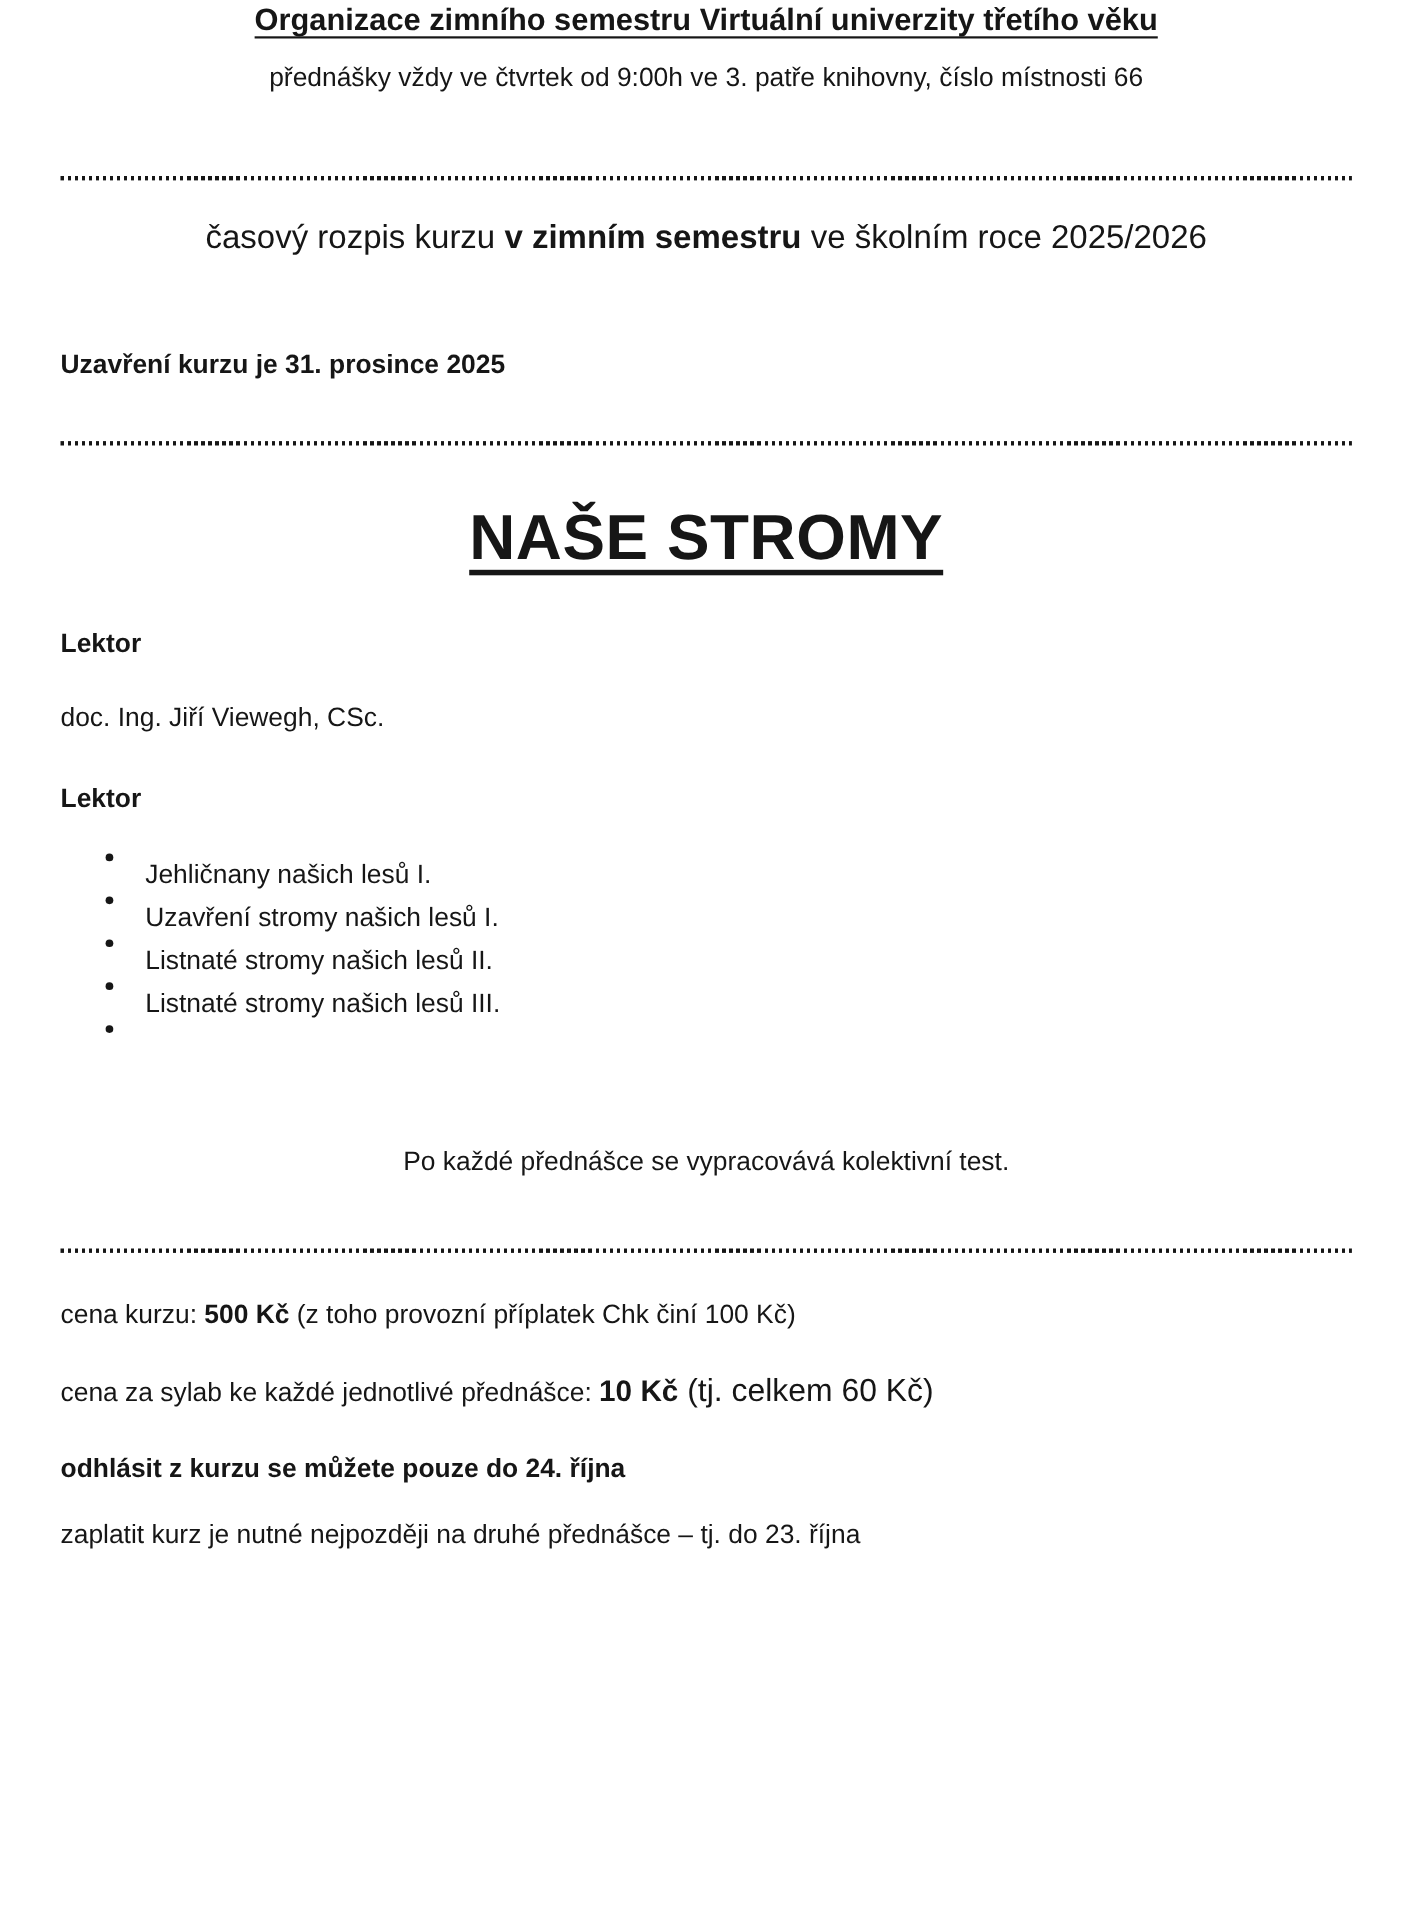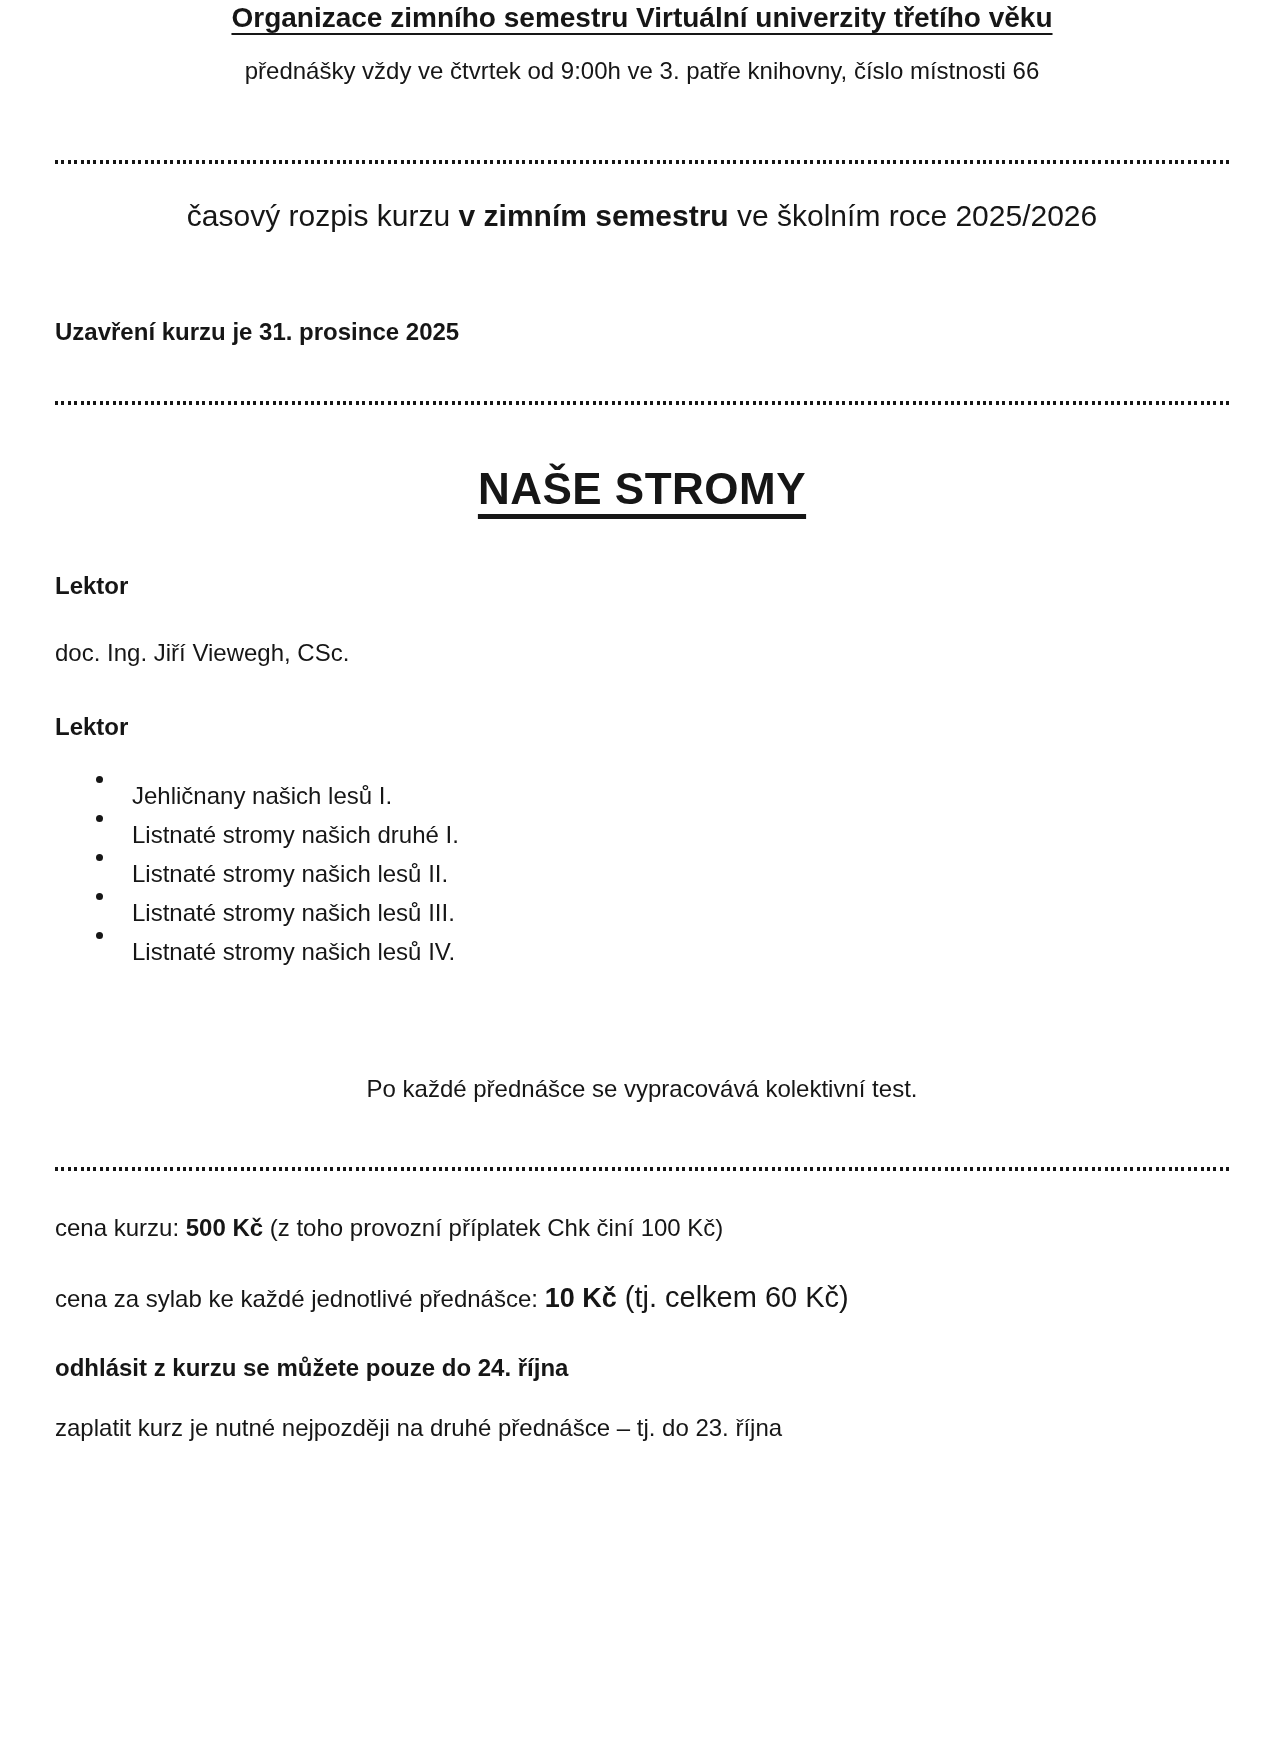--- a/index.html
+++ b/index.html
@@ -48,21 +48,21 @@
     grid-template-columns: 400px 400px auto;
     row-gap: 30px;
     font-size: 24px; line-height: 32px; font-weight: 700;
   }
   .closing-note {
     margin-top: 84px;
     font-size: 24px; line-height: 32px; font-weight: 700;
   }
   .course-heading {
     margin-top: 48px;
-    font-size: 44px; line-height: 72px; font-weight: 700;
+    font-size: 58px; line-height: 72px; font-weight: 700;
     text-align: center;
     letter-spacing: 0.5px;
   }
   .course-heading span {
     text-decoration: underline;
     text-decoration-thickness: 5px;
     text-underline-offset: 10px;
   }
   .label-line {
     font-size: 24px; line-height: 32px; font-weight: 700;
@@ -143,33 +143,32 @@
 
   <p class="label-line outline-label">Lektor</p>
 
   <ul class="outline-list">
     <li>
         <span class="bullet-icon"></span>
         <span>Jehličnany našich lesů I.</span>
       </li>
     <li>
         <span class="bullet-icon"></span>
-        <span>Listnaté stromy našich druhé I.</span>
+        <span>Uzavření stromy našich lesů I.</span>
       </li>
     <li>
         <span class="bullet-icon"></span>
         <span>Listnaté stromy našich lesů II.</span>
       </li>
     <li>
         <span class="bullet-icon"></span>
         <span>Listnaté stromy našich lesů III.</span>
       </li>
     <li>
         <span class="bullet-icon"></span>
-        <span>Listnaté stromy našich lesů IV.</span>
       </li>
   </ul>
 
   <p class="test-note">Po každé přednášce se vypracovává kolektivní test.</p>
 
   <div class="divider d3"></div>
 
   <p class="price-line"><span>cena kurzu: </span><span class="bold">500 Kč</span><span> (z toho provozní příplatek Chk činí 100 Kč)</span></p>
 
   <p class="syllabus-line"><span>cena za sylab ke každé jednotlivé přednášce: </span><span class="bold-larger">10 Kč</span><span class="larger"> (tj. celkem 60 Kč)</span></p>

